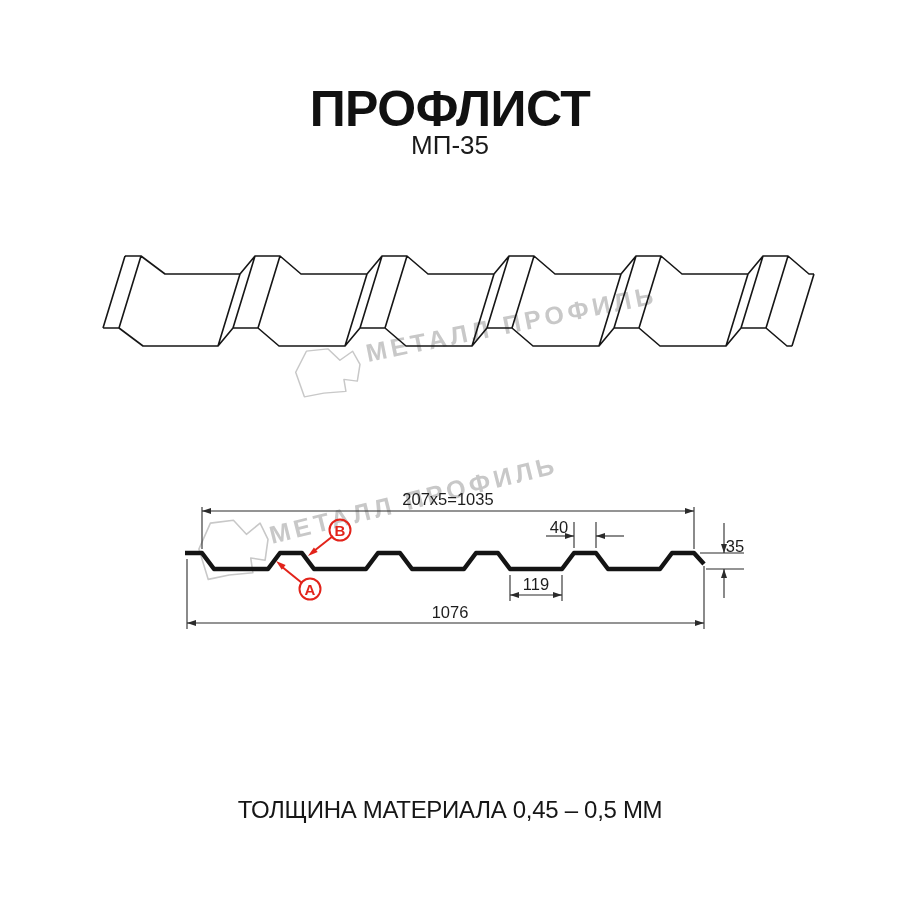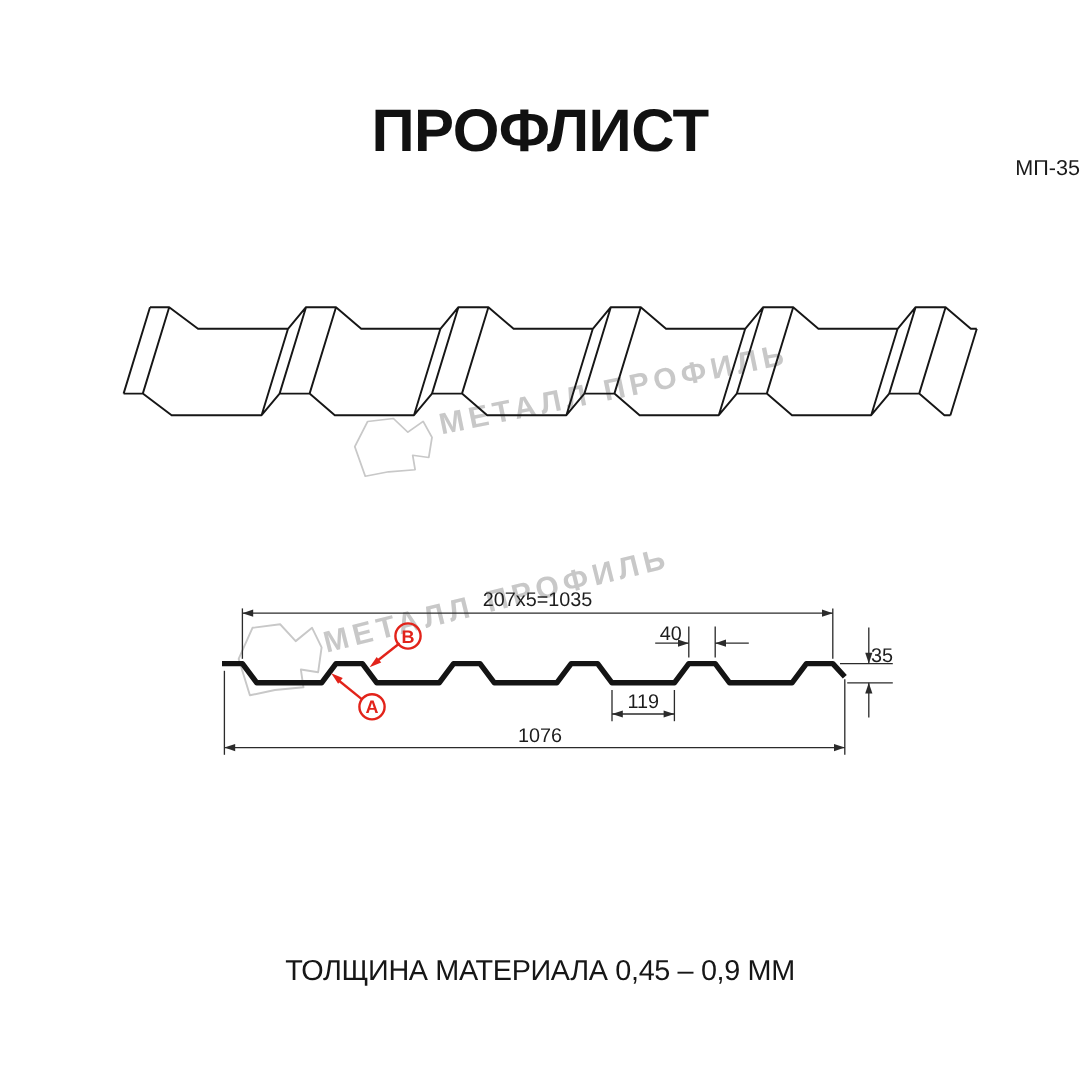--- a/index.html
+++ b/index.html
@@ -1,21 +1,21 @@
 <!DOCTYPE html>
 <html><head>
 <meta charset="utf-8">
 <style>
   html,body{margin:0;padding:0;background:#fff;}
   body{width:900px;height:900px;position:relative;overflow:hidden;
        font-family:"Liberation Sans","DejaVu Sans",sans-serif;}
   .title{position:absolute;top:80px;left:0;width:900px;text-align:center;
          font-size:50px;font-weight:bold;letter-spacing:-0.5px;color:#111;}
-  .subtitle{position:absolute;top:130px;left:0;width:900px;text-align:right;
-         font-size:18px;font-weight:500;letter-spacing:0px;color:#1a1a1a;}
+  .subtitle{position:absolute;top:130px;left:0;width:900px;text-align:center;
+         font-size:26px;font-weight:500;letter-spacing:0px;color:#1a1a1a;}
   .footer{position:absolute;top:796px;left:0;width:900px;text-align:center;
          font-size:24px;font-weight:500;letter-spacing:-0.3px;color:#161616;}
   svg{position:absolute;top:0;left:0;}
   .thin{stroke:#2b2b2b;stroke-width:1.1;fill:none;}
   .thick{stroke:#141414;stroke-width:4.5;fill:none;stroke-linejoin:round;stroke-linecap:butt;}
   .sketch{stroke:#161616;stroke-width:1.6;fill:none;stroke-linejoin:round;}
   .dimtxt{font-size:16.5px;fill:#1d1d1d;}
   .wmtxt{font-size:25px;font-weight:bold;fill:#c8c8c8;letter-spacing:4px;}
   .wmlogo{stroke:#c8c8c8;stroke-width:2.2;fill:none;stroke-linejoin:round;}
   .red{stroke:#e2231a;fill:none;stroke-width:2;}
@@ -102,13 +102,13 @@
 
     <g>
       <line class="red" x1="333" y1="536" x2="314" y2="551" stroke-width="1.6"></line>
       <path class="redarr" d="M308,556 L317.7,552.0 L313.9,547.4 Z"></path>
       <circle class="red" cx="340" cy="530" r="10.5" fill="#fff"></circle>
       <text class="redtxt" x="340" y="535.5" text-anchor="middle">В</text>
     </g>
   </g>
 </svg>
 
-<div class="footer">ТОЛЩИНА МАТЕРИАЛА 0,45 – 0,9 ММ</div>
+<div class="footer">ТОЛЩИНА МАТЕРИАЛА 0,45 – 0,5 ММ</div>
 
 </body></html>

